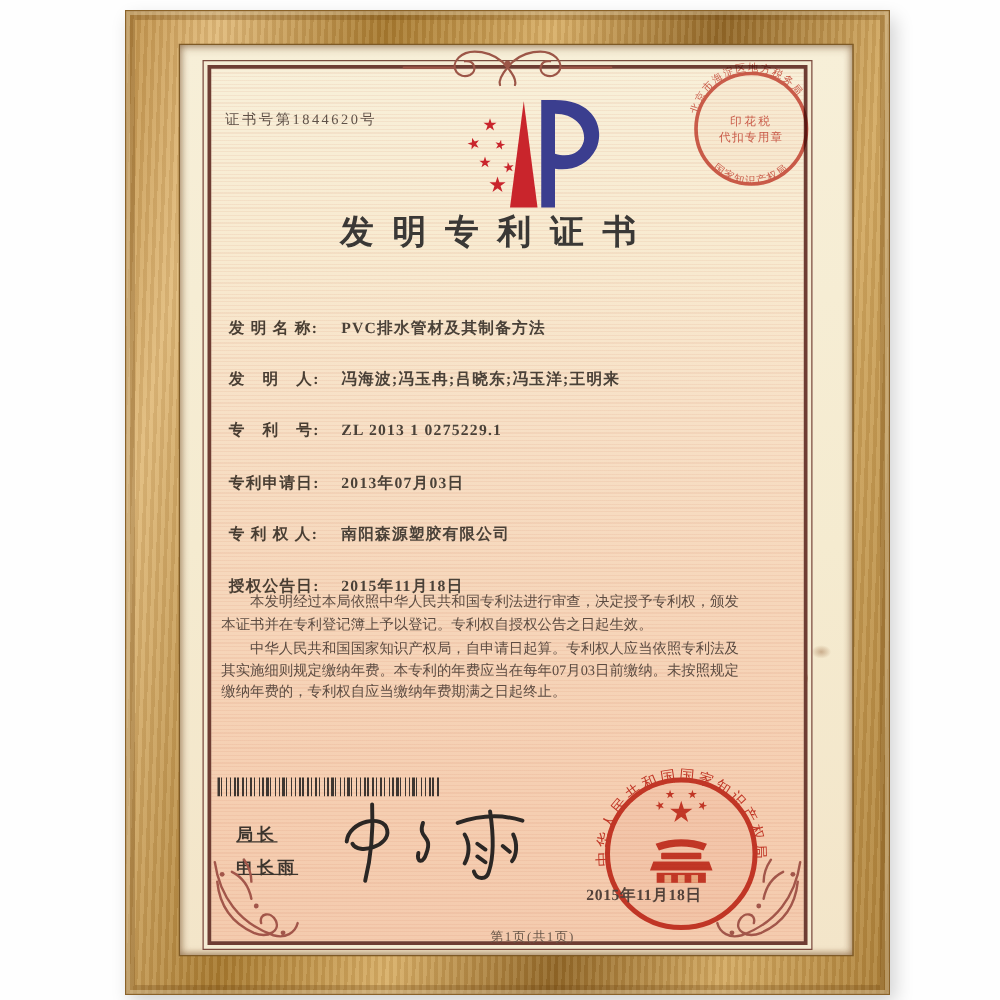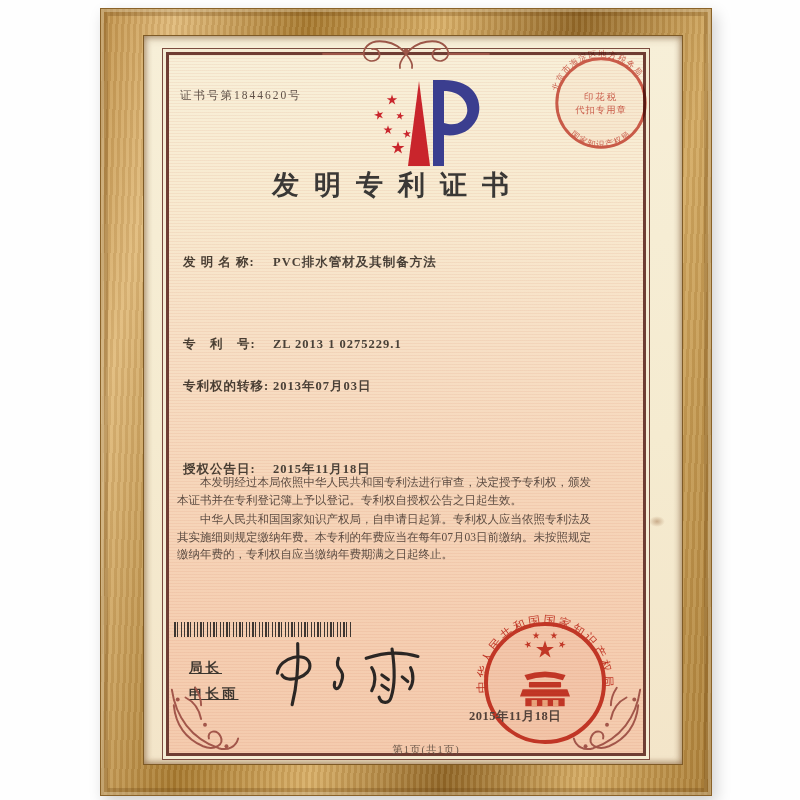--- a/index.html
+++ b/index.html
@@ -150,25 +150,31 @@
             <rect x="71" y="2" width="11" height="86"></rect>
             <path d="M82,2 C114,2 122,25 115,41 C108,55 94,59 82,57 L82,45 C95,49 103,43 105,35 C107,25 99,13 82,13 Z"></path>
           </g>
         </svg>
 
         <div class="abs field" style="top:199px">
           <span class="flabel">发 明 名 称:</span><span class="fvalue">PVC排水管材及其制备方法</span>
         </div>
 
         <div class="abs title">发明专利证书</div>
+        <div class="abs field" style="top:240px">
+          <span class="flabel">发　明　人:</span><span class="fvalue">冯海波;冯玉冉;吕晓东;冯玉洋;王明来</span>
+        </div>
         <div class="abs field" style="top:281px">
           <span class="flabel">专　利　号:</span><span class="fvalue">ZL 2013 1 0275229.1</span>
         </div>
         <div class="abs field" style="top:323px">
-          <span class="flabel">专利权的转移:</span><span class="fvalue">2013年07月03日</span>
+          <span class="flabel">专利申请日:</span><span class="fvalue">2013年07月03日</span>
+        </div>
+        <div class="abs field" style="top:364px">
+          <span class="flabel">专 利 权 人:</span><span class="fvalue">南阳森源塑胶有限公司</span>
         </div>
         <div class="abs field" style="top:406px">
           <span class="flabel">授权公告日:</span><span class="fvalue">2015年11月18日</span>
         </div>
 
         <div class="abs bodytext">
           <p>本发明经过本局依照中华人民共和国专利法进行审查，决定授予专利权，颁发本证书并在专利登记簿上予以登记。专利权自授权公告之日起生效。</p>
           <p>中华人民共和国国家知识产权局，自申请日起算。专利权人应当依照专利法及其实施细则规定缴纳年费。本专利的年费应当在每年07月03日前缴纳。未按照规定缴纳年费的，专利权自应当缴纳年费期满之日起终止。</p>
         </div>
 

